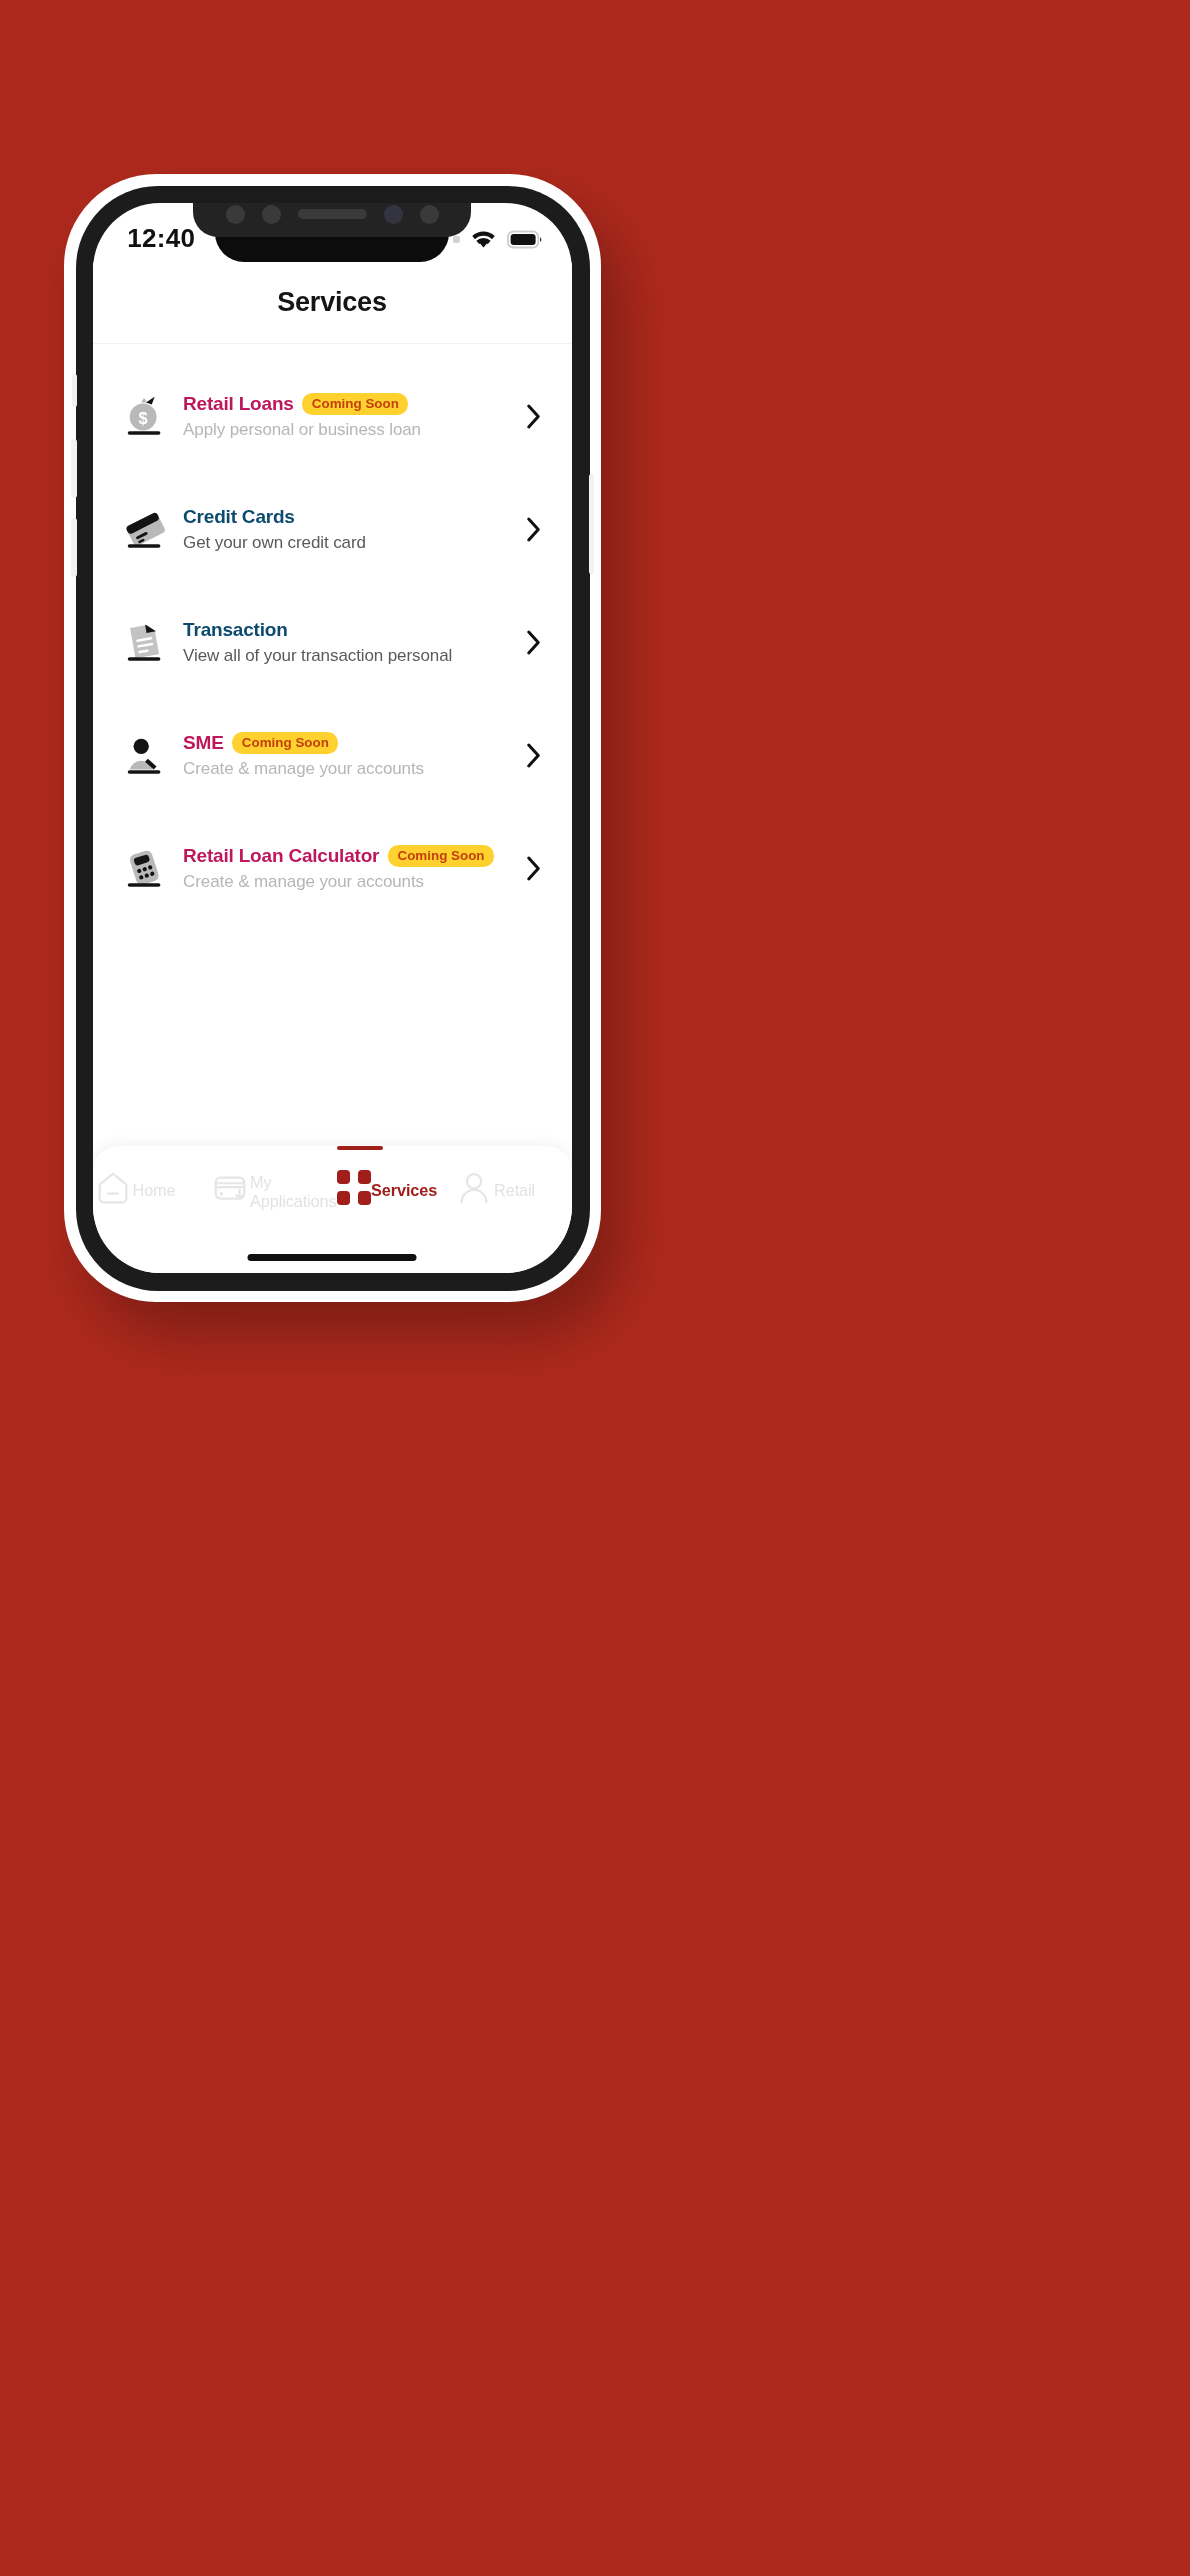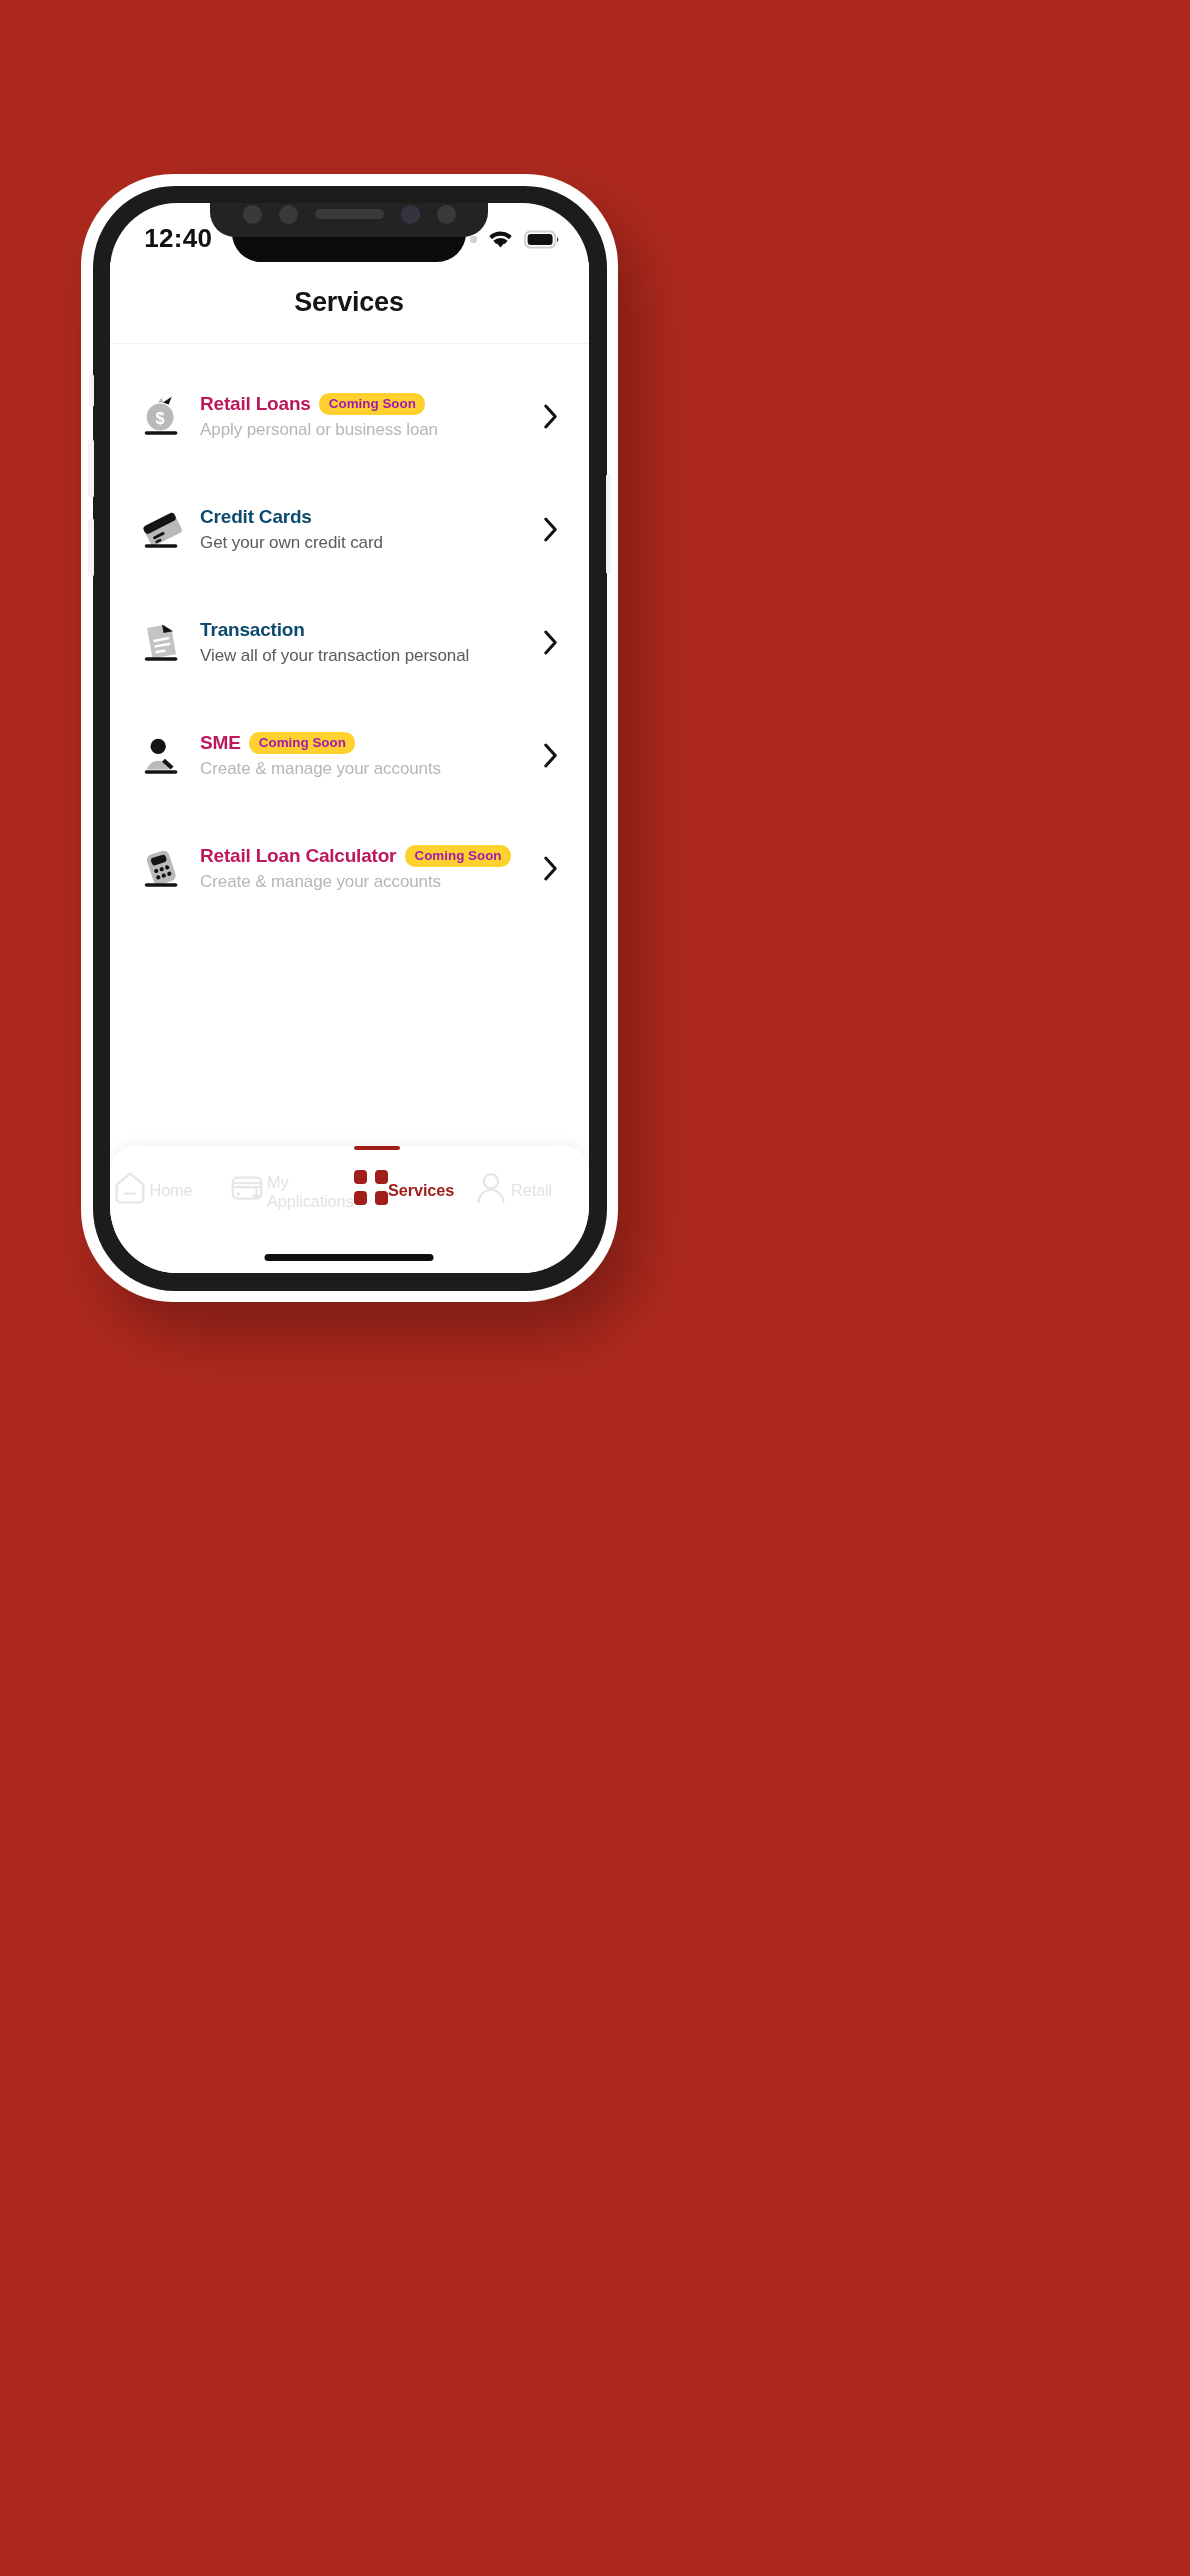--- a/index.html
+++ b/index.html
@@ -9,21 +9,21 @@
     font-family:"Liberation Sans", sans-serif;
   }
   body {
     background:#AE291D;
     position:relative;
   }
 
   
   #phone-frame {
     position:absolute;
-    left:81px; top:174px;
+    left:64px; top:174px;
     width:537px; height:1128px;
     border-radius:92px;
     background:#ffffff;
     box-shadow:21px 33px 58px rgba(0,0,0,0.28);
   }
   #phone-bezel {
     position:absolute;
     left:11.5px; top:11.5px;
     width:514px; height:1105px;
     border-radius:82px;
@@ -152,21 +152,21 @@
     white-space:nowrap;
   }
   .svc-title.muted { color:#be185d; }
   .svc-sub {
     font-size:17px; color:#5a5a5a; letter-spacing:-0.1px;
     white-space:nowrap;
   }
   .svc-sub.muted { color:#b6b6b6; }
   .badge {
     background:#FFD12E;
-    color:#a21caf;
+    color:#c2410c;
     font-size:13.4px; font-weight:700;
     padding:3.8px 9.6px 4.8px;
     border-radius:10.5px;
     white-space:nowrap;
     line-height:1;
   }
   .chevron {
     margin-left:9.6px;
     display:flex; align-items:center;
   }

